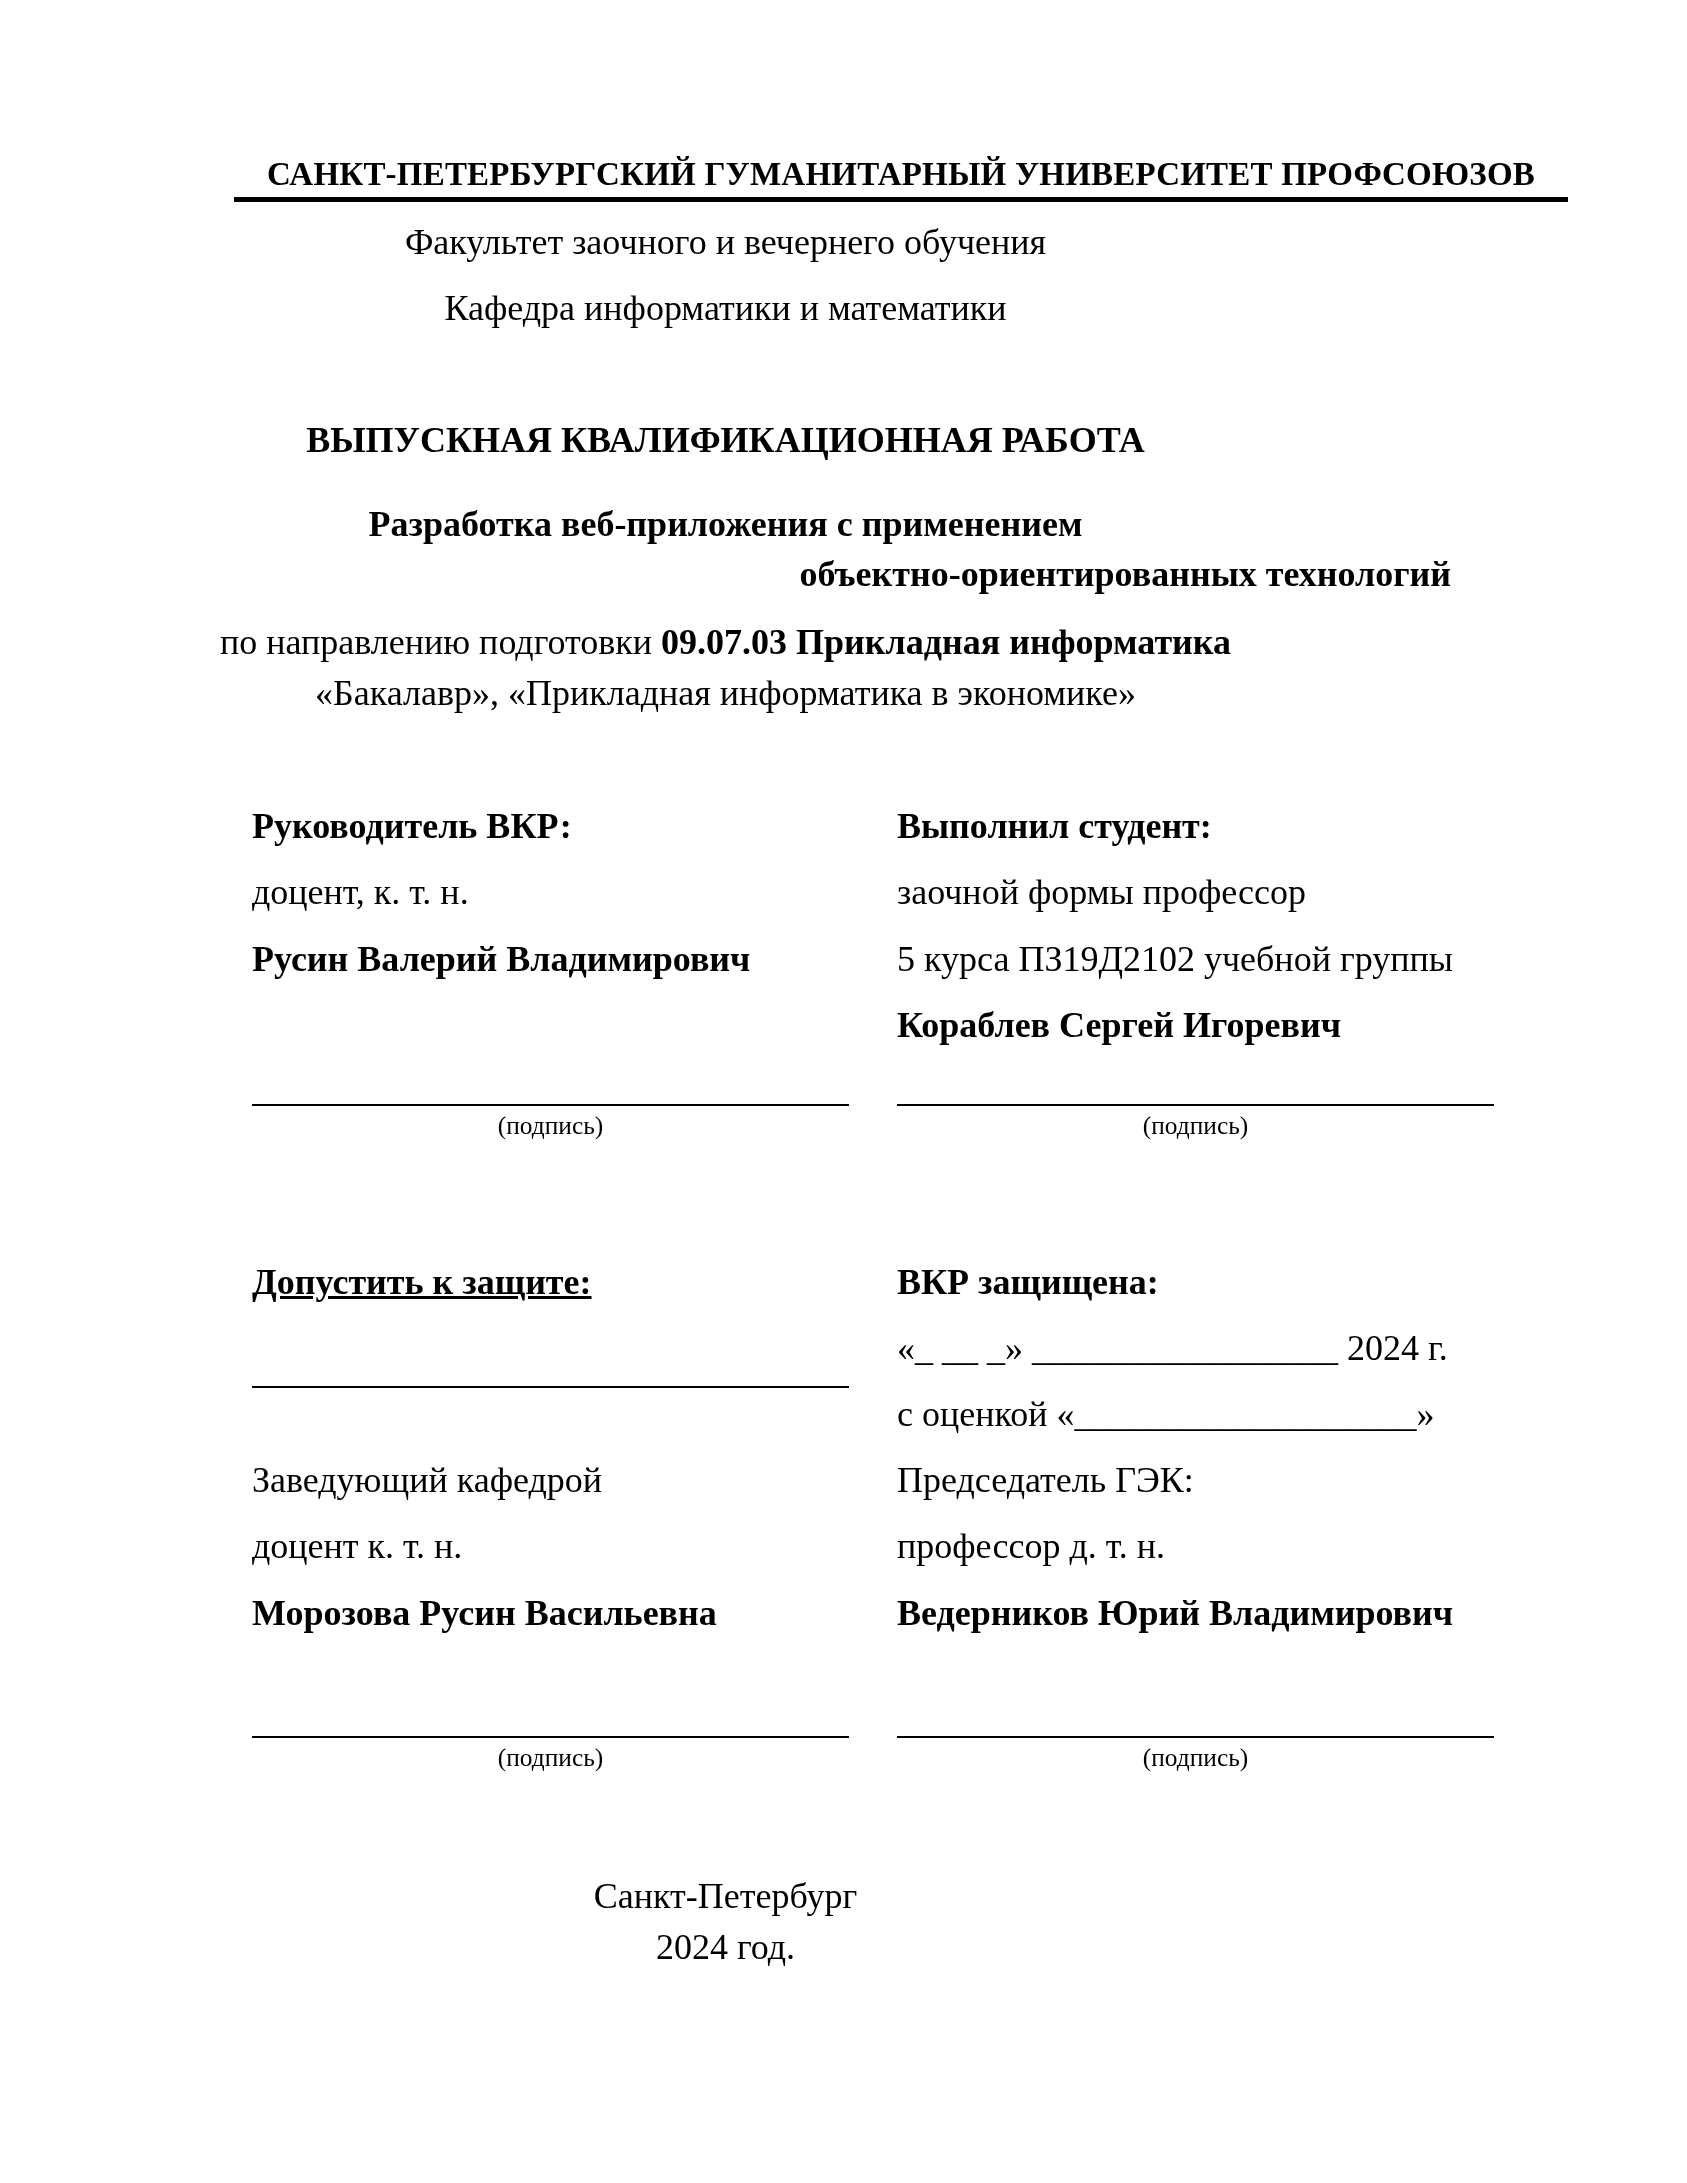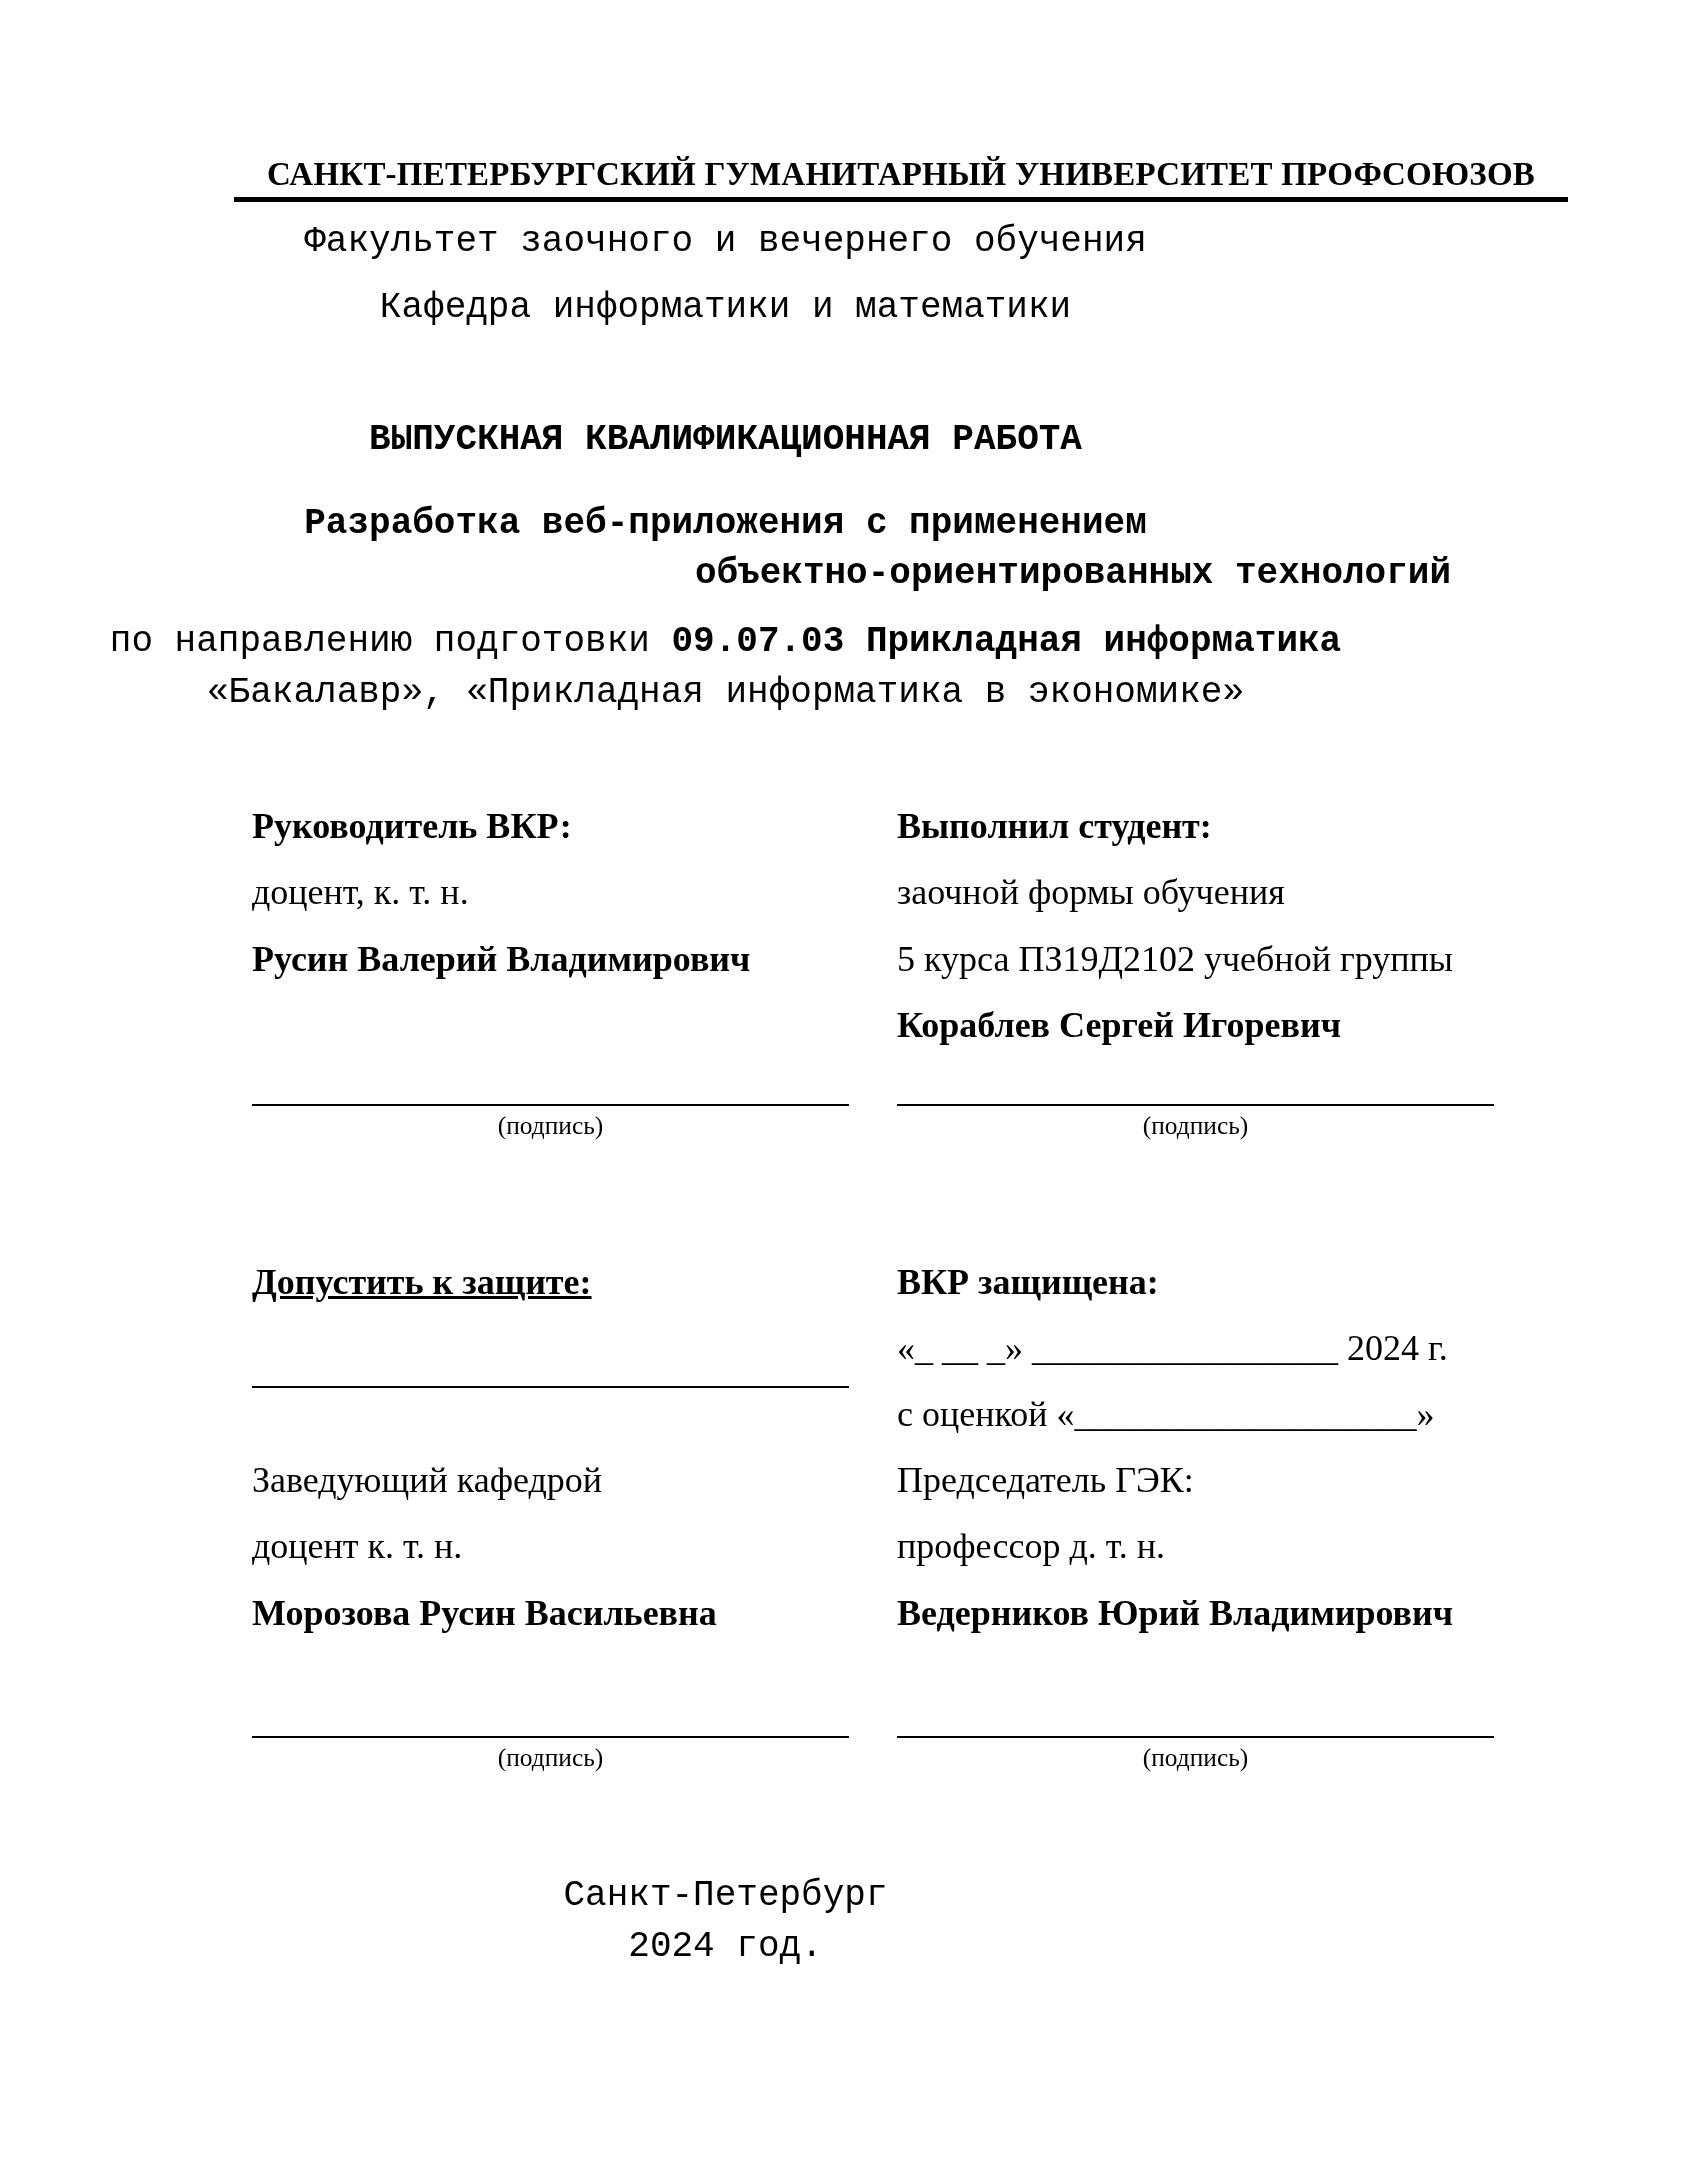--- a/index.html
+++ b/index.html
@@ -1,19 +1,19 @@
 <!DOCTYPE html>
 <html style="font-size:12.7px"><head>
 <meta charset="utf-8">
 <style>
   html, body { margin:0; padding:0; background:#fff; }
   body { width:1687px; height:2183px; position:relative; overflow:hidden;
          font-family:"Liberation Serif", "DejaVu Serif", serif; color:#000; }
   .abs { position:absolute; white-space:nowrap; }
-  .center { left:0; width:1451px; text-align:center;font-family:Liberation Mono, monospace; }
+  .center { left:0; width:1451px; text-align:center; }
   .uni { top:156px; left:234px; width:1334px; text-align:center; font-size:33px; font-weight:bold; letter-spacing:0.2px; }
   .rule { position:absolute; top:197px; left:234px; width:1334px; height:4.8px; background:#000; }
   .sub { font-size:36px; }
   .title { font-size:36px; font-weight:bold; }
   .line { font-size:36px; }
   .b { font-weight:bold; }
   .col-l { left:252px; }
   .col-r { left:897px; }
   .sig { position:absolute; height:2.4px; background:#000; width:597px; }
   .caption { font-size:25.4px; width:597px; text-align:center; }
@@ -32,21 +32,21 @@
 <div class="abs center line" style="top:621px;"><span>по направлению подготовки </span><span class="b">09.07.03 Прикладная информатика</span></div>
 <div class="abs center line" style="top:672px;">«Бакалавр», «Прикладная информатика в экономике»</div>
 
 <div class="abs line b col-l" style="top:805px;">Руководитель ВКР:</div>
 <div class="abs line col-l" style="top:871px;">доцент, к. т. н.</div>
 <div class="abs line b col-l" style="top:938px;">Русин Валерий Владимирович</div>
 <div class="sig col-l" style="top:1104px;"></div>
 <div class="abs caption col-l" style="top:1111px;">(подпись)</div>
 
 <div class="abs line b col-r" style="top:805px;">Выполнил студент:</div>
-<div class="abs line col-r" style="top:871px;">заочной формы обучения</div>
+<div class="abs line col-r" style="top:871px;">заочной формы профессор</div>
 <div class="abs line col-r" style="top:938px;">5 курса ПЗ19Д2102 учебной группы</div>
 <div class="abs line b col-r" style="top:1004px;">Кораблев Сергей Игоревич</div>
 <div class="sig col-r" style="top:1104px;"></div>
 <div class="abs caption col-r" style="top:1111px;">(подпись)</div>
 
 <div class="abs line b col-l" style="top:1261px;text-decoration:underline;">Допустить к защите:</div>
 <div class="sig col-l" style="top:1386px;"></div>
 <div class="abs line col-l" style="top:1459px;">Заведующий кафедрой</div>
 <div class="abs line col-l" style="top:1525px;">доцент к. т. н.</div>
 <div class="abs line b col-l" style="top:1592px;">Морозова Русин Васильевна</div>

